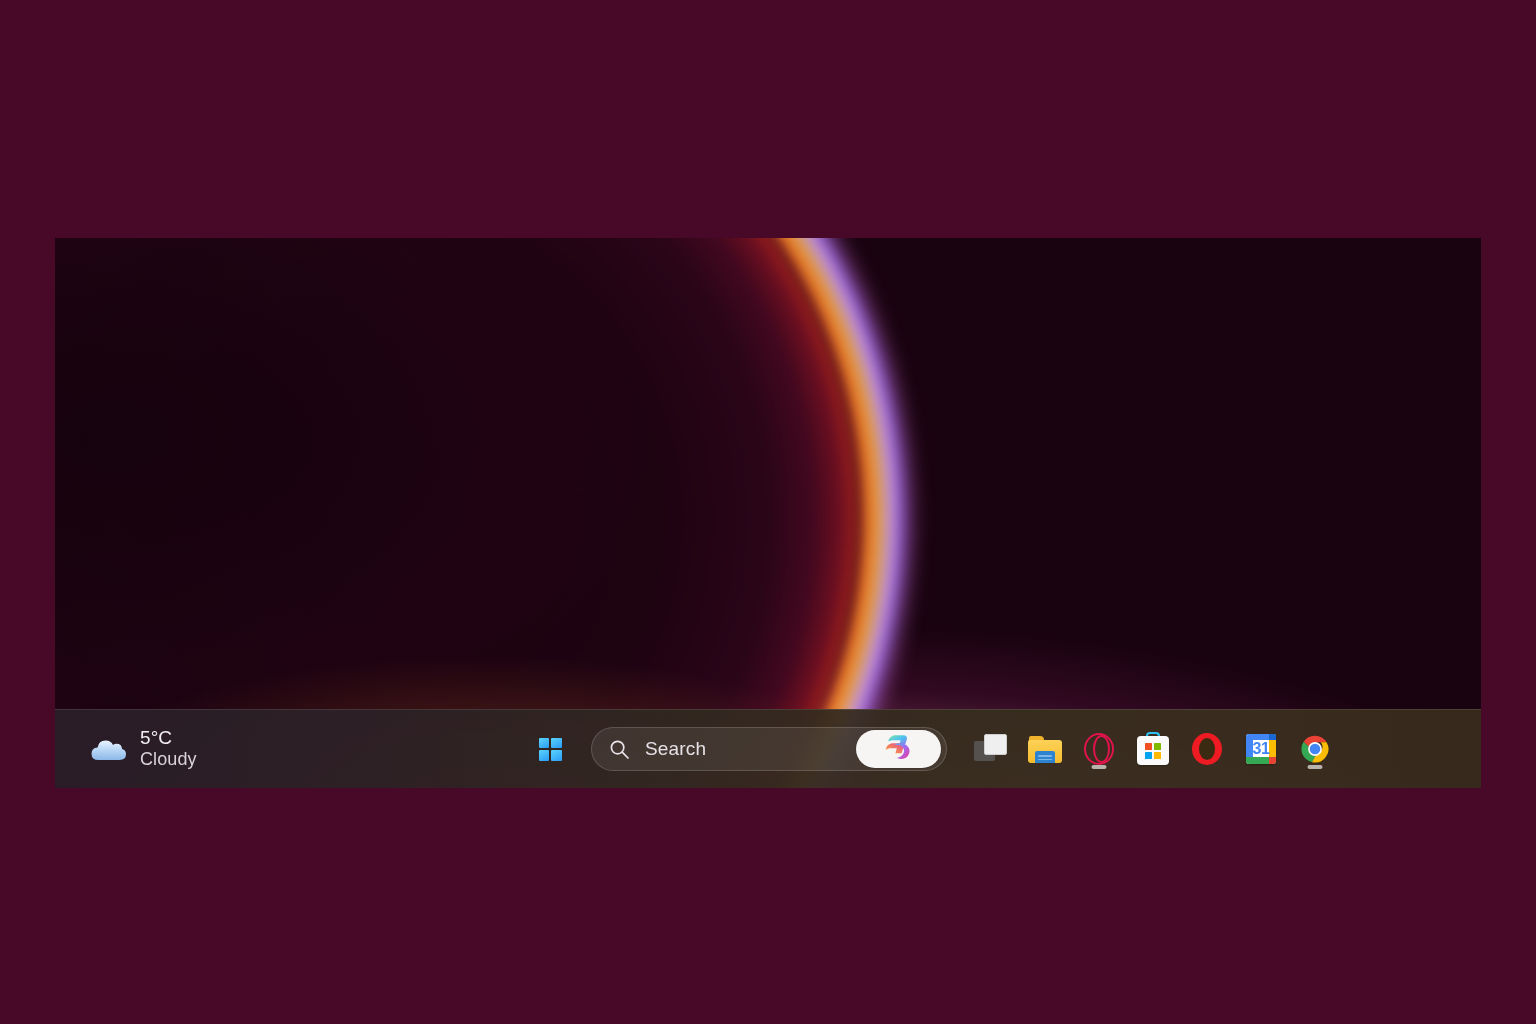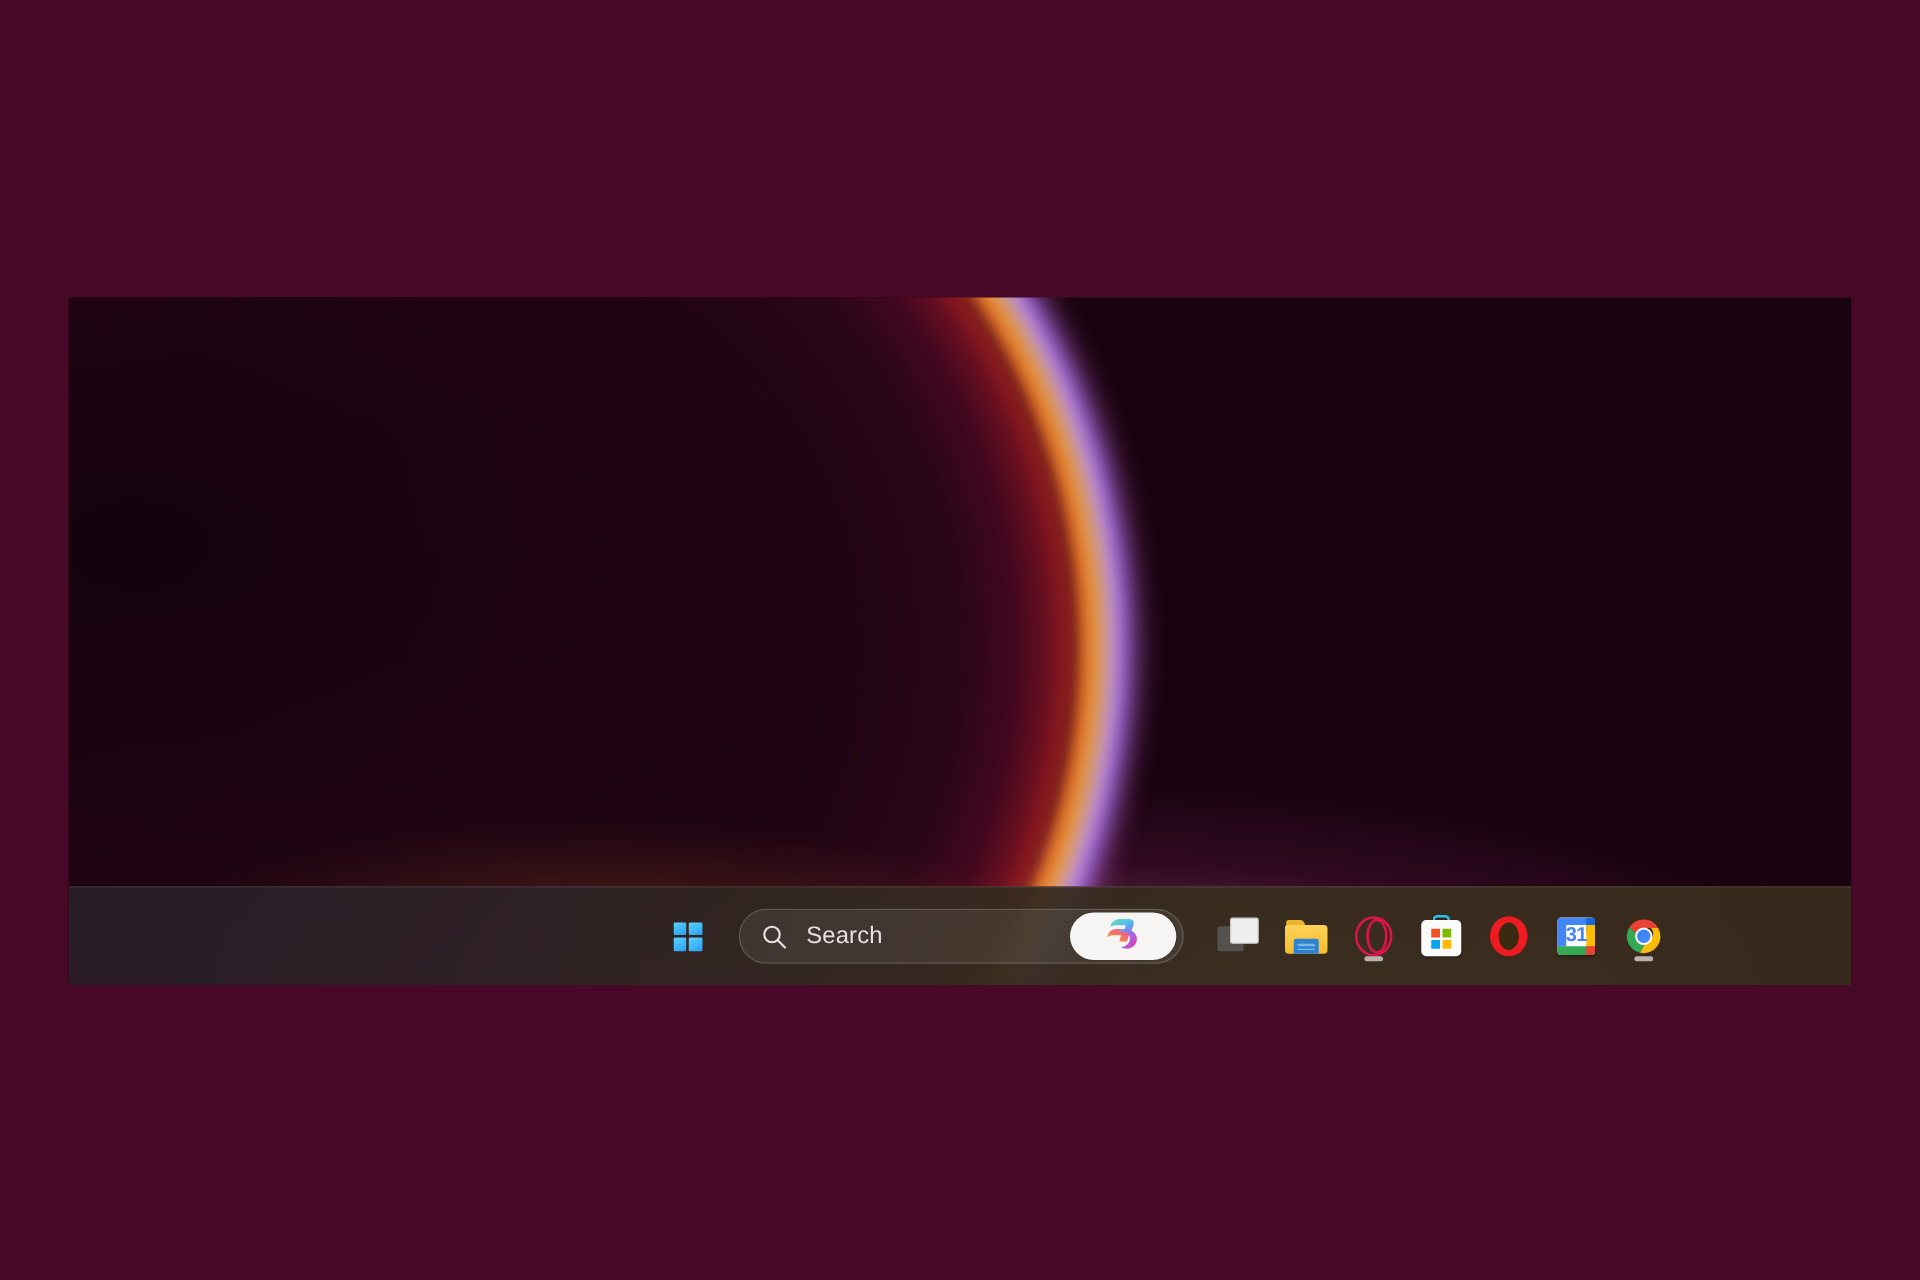--- a/index.html
+++ b/index.html
@@ -399,20 +399,41 @@
       <div class="wp-glow"></div>
       <div class="wp-rim"></div>
       <div class="wp-dark"></div>
       <div class="wp-haze"></div>
       <div class="wp-amber"></div>
       <div class="wp-vig"></div>
     </div>
 
     <div id="taskbar">
 
+      <div id="weather">
+        <div class="cloud-wrap">
+          <svg viewBox="0 0 40 34" width="40" height="34">
+            <defs>
+              <linearGradient id="cg" x1="0" y1="0" x2="0" y2="1">
+                <stop offset="0%" stop-color="#eaf4ff"></stop>
+                <stop offset="45%" stop-color="#bcd9f7"></stop>
+                <stop offset="100%" stop-color="#8cb8e8"></stop>
+              </linearGradient>
+            </defs>
+            <path d="M10.5 27.5 Q3.5 27.5 3.5 21.2 Q3.5 15.6 9.6 15.0
+                     Q10.6 8.0 17.6 8.0 Q23.1 8.0 25.0 12.6
+                     Q26.6 11.4 28.6 11.4 Q33.6 11.4 34.1 16.6
+                     Q38.0 17.4 38.0 21.8 Q38.0 27.5 31.6 27.5 Z" fill="url(#cg)"></path>
+          </svg>
+        </div>
+        <div class="txt">
+          <span class="temp">5°C</span>
+          <span class="cond">Cloudy</span>
+        </div>
+      </div>
 
       <div id="center">
 
         <div class="tb-btn">
           <div class="winlogo">
             <i></i>
               <i></i>
               <i></i>
               <i></i>
           </div>

